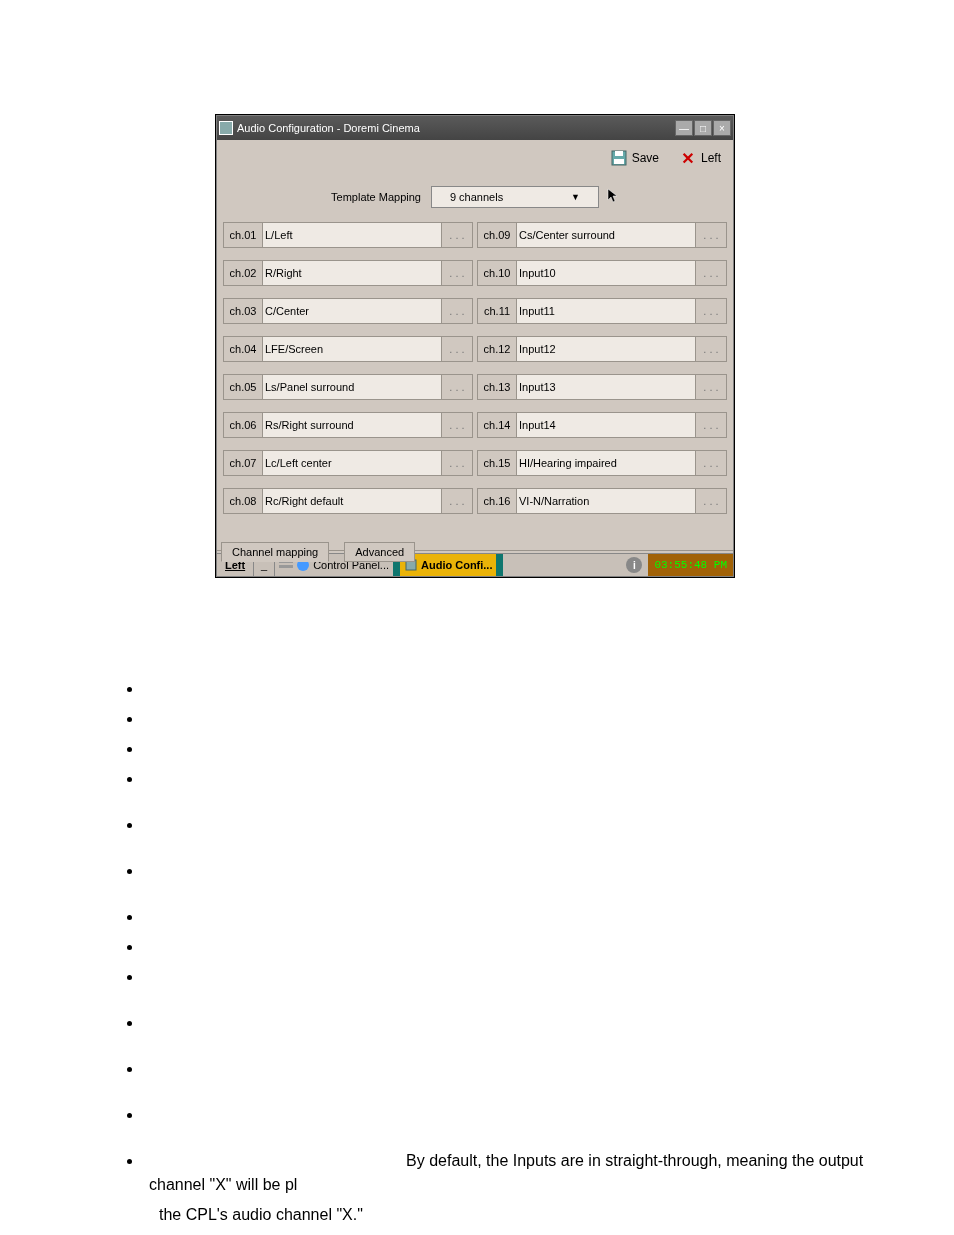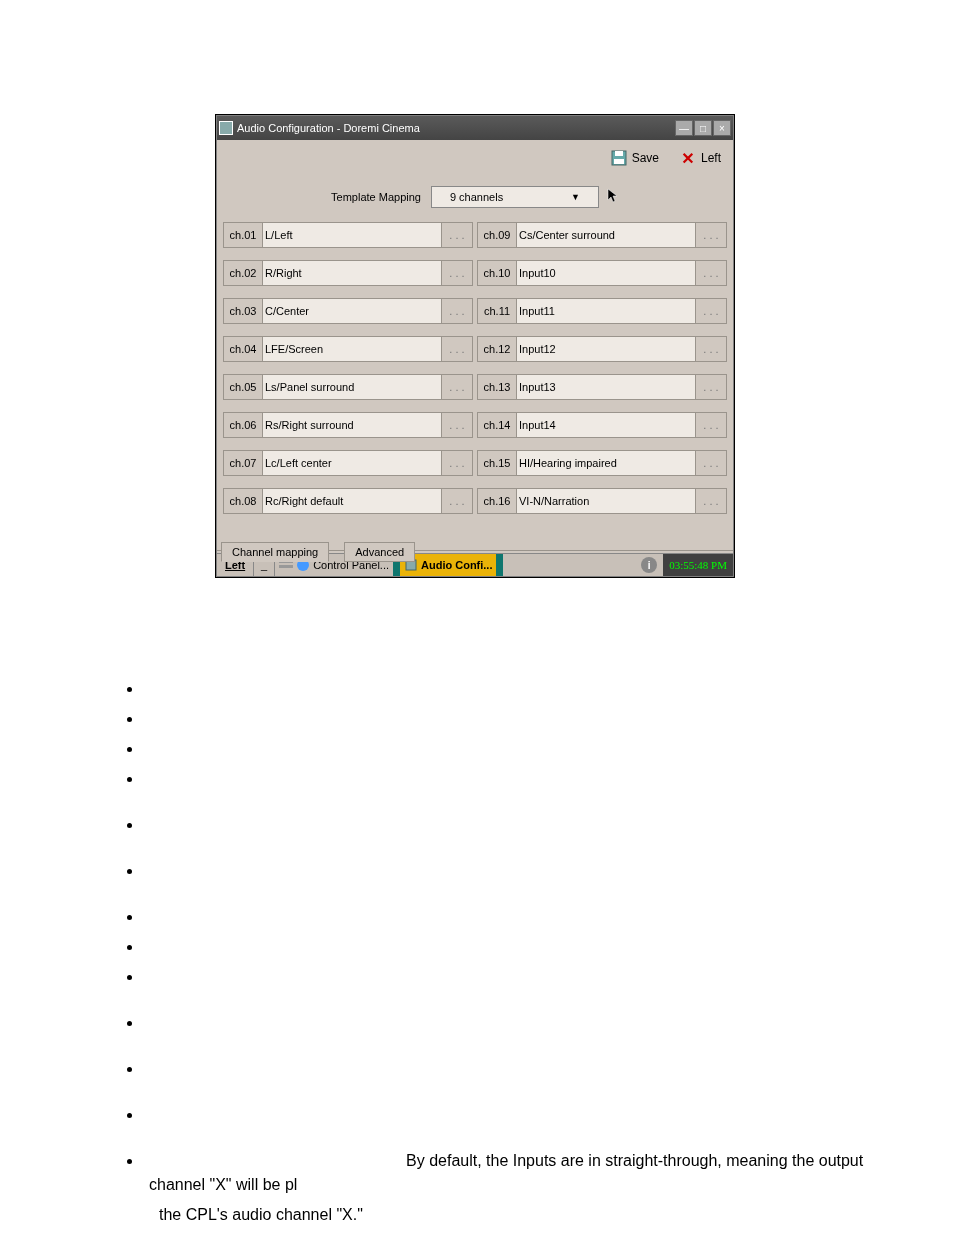--- a/index.html
+++ b/index.html
@@ -32,21 +32,21 @@
 .tab.active{border-bottom:1px solid #d0c8c0}
 .tab-strip{border-top:1px solid #9a948c;height:2px;background:#d0c8c0}
 .taskbar{display:flex;align-items:stretch;height:22px;background:#c8c0b8;border-top:1px solid #888;font-size:11px}
 .taskbar .menu{padding:0 8px;border-right:1px solid #888;display:flex;align-items:center;font-weight:bold}
 .taskbar .min{width:20px;display:flex;align-items:center;justify-content:center;border-right:1px solid #888}
 .taskbar .task{display:flex;align-items:center;padding:0 4px;border-right:7px solid #0f766e}
 .taskbar .task.active{background:#eab308}
 .taskbar .task .tico{width:14px;height:14px;margin-right:3px}
 .taskbar .spacer{flex:1}
 .taskbar .info{width:16px;height:16px;border-radius:8px;background:#888;color:#fff;display:flex;align-items:center;justify-content:center;margin:3px 6px;font-size:10px;font-weight:bold}
-.taskbar .clock{background:#404040;color:#0f0;font-family:Liberation Serif, serif;padding:4px 6px;display:flex;align-items:center}
+.taskbar .clock{background:#a16207;color:#0f0;font-family:Liberation Mono, monospace;padding:4px 6px;display:flex;align-items:center}
 
 .doc-text{padding:100px 90px 0 115px;font-size:16px;line-height:1.5}
 .doc-text ul{padding-left:28px;margin:0}
 .doc-text li{margin:0 0 6px;padding-left:6px}
 .doc-text li.gap{margin-bottom:22px}
 .doc-text .hidden{color:#fff}
 .doc-text .cont{margin-left:44px;color:#000}
 </style>
 </head>
 <body>

